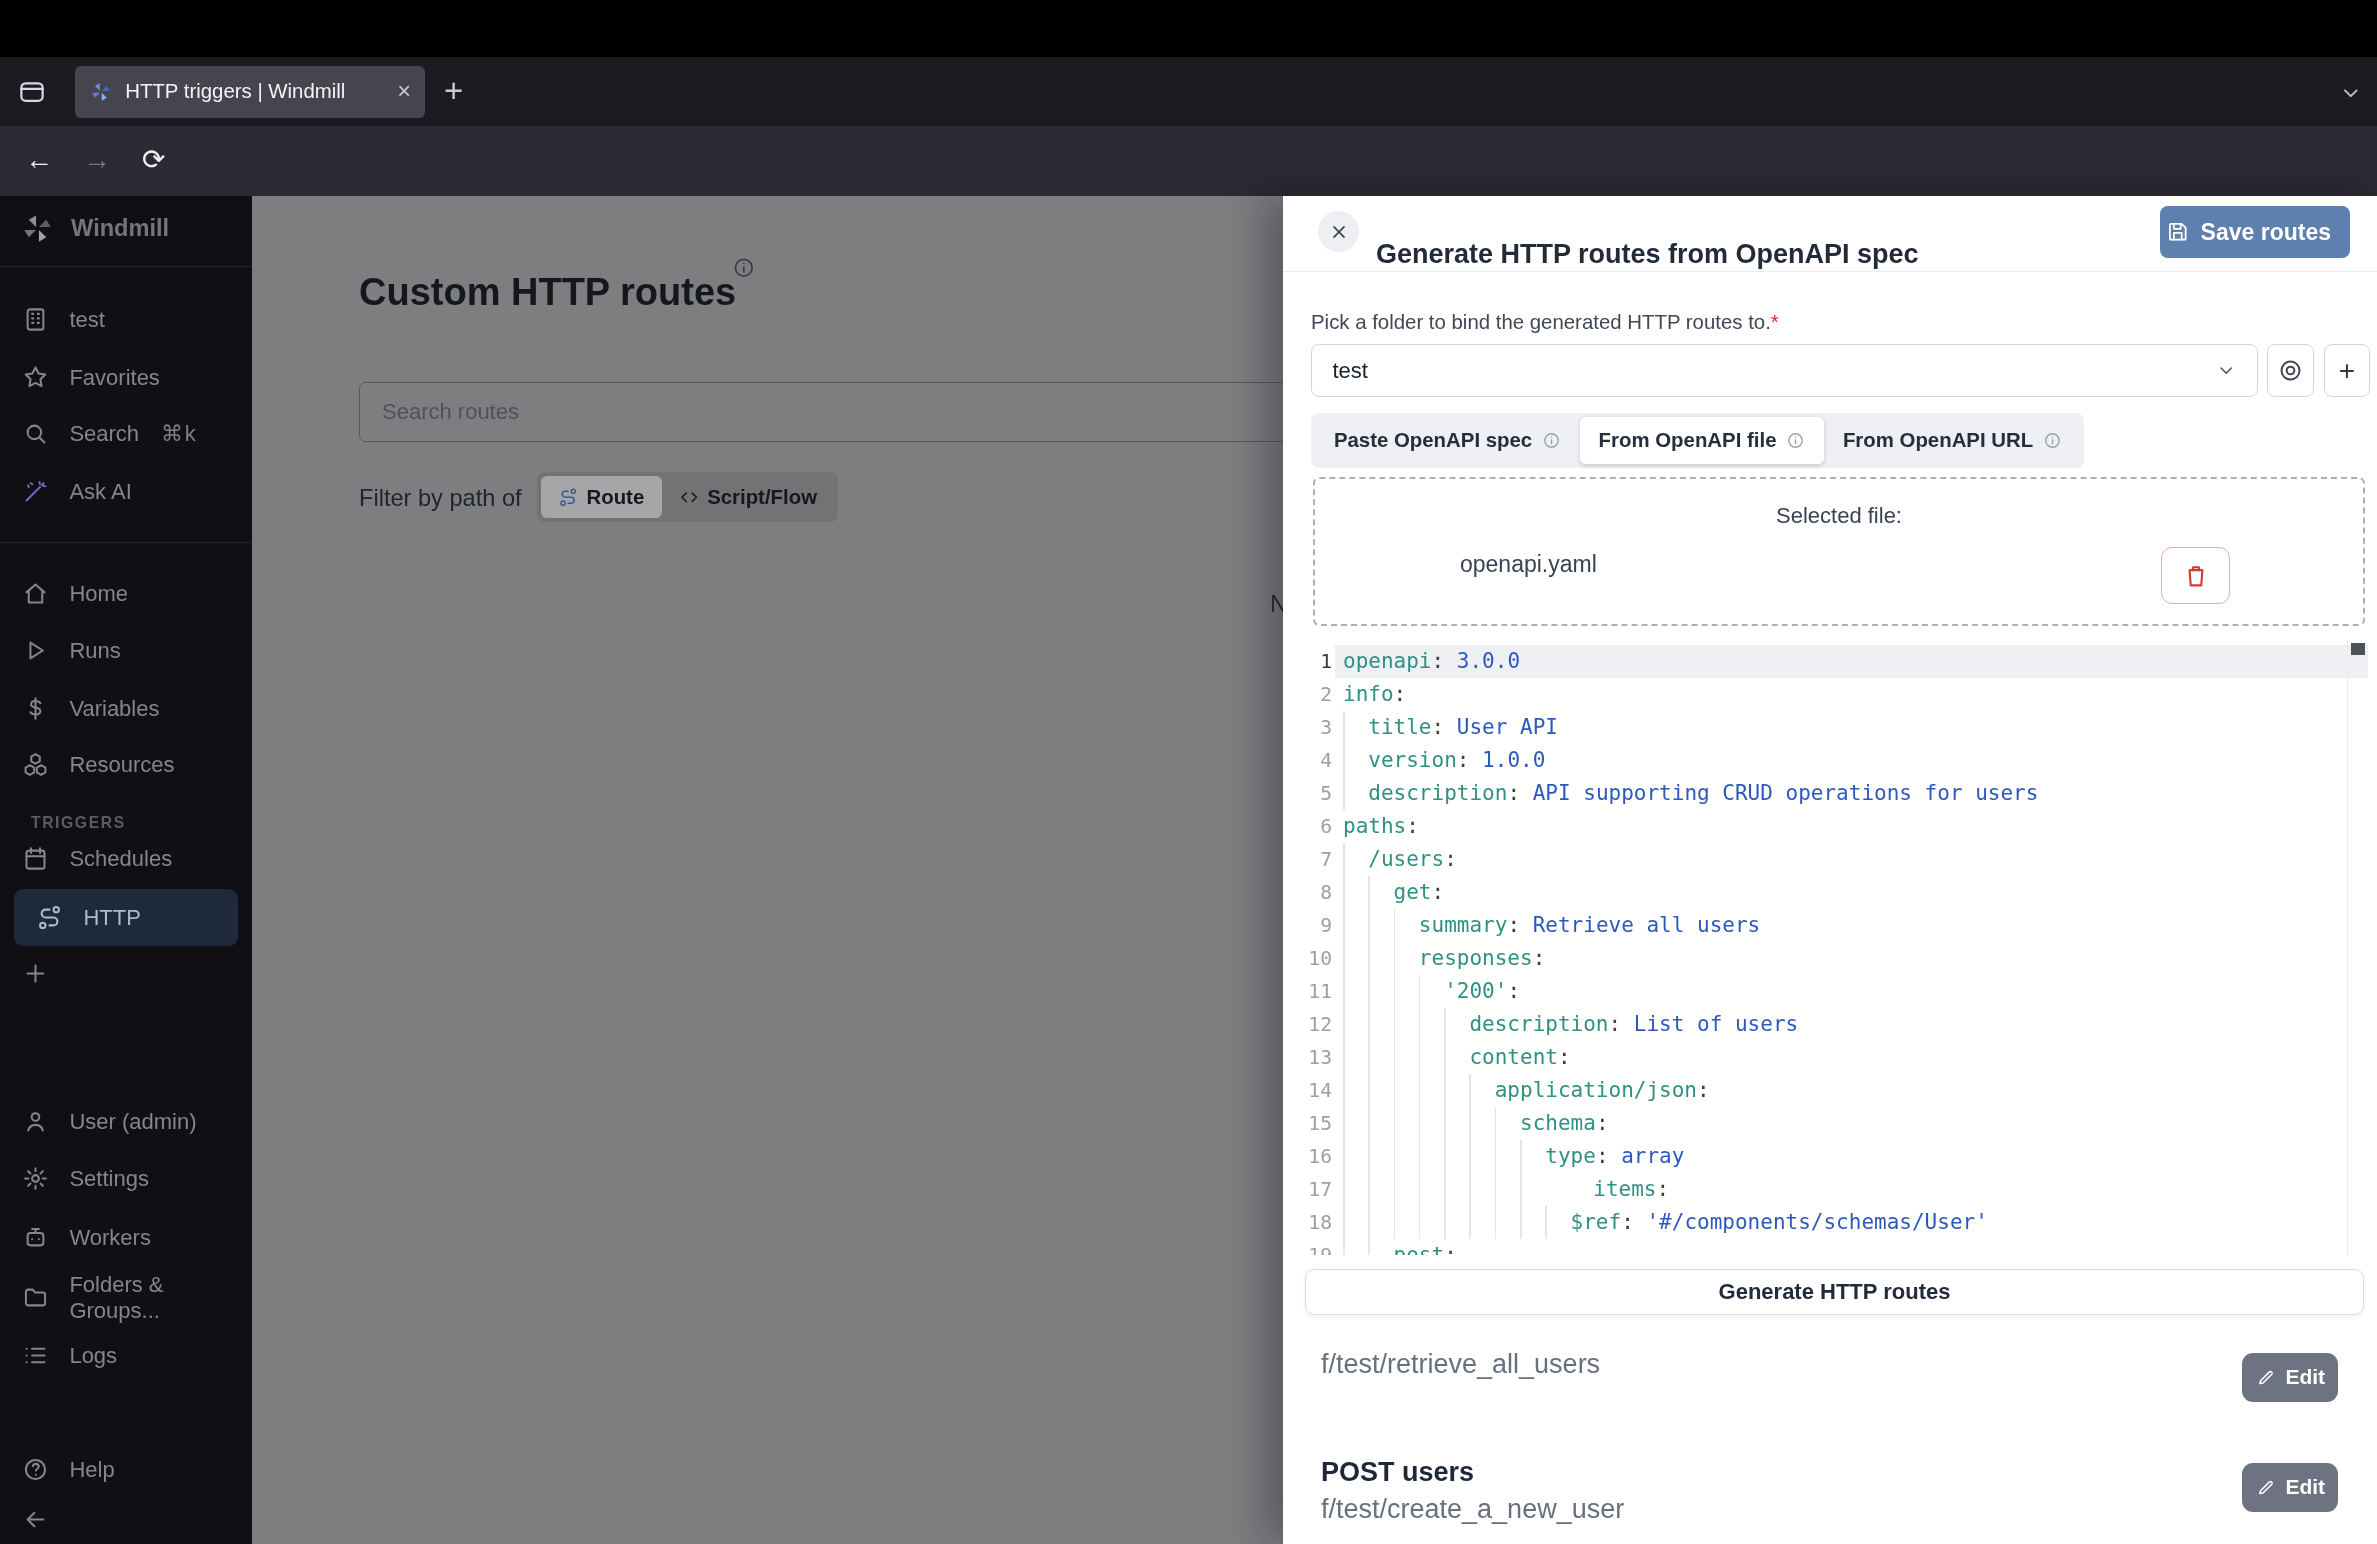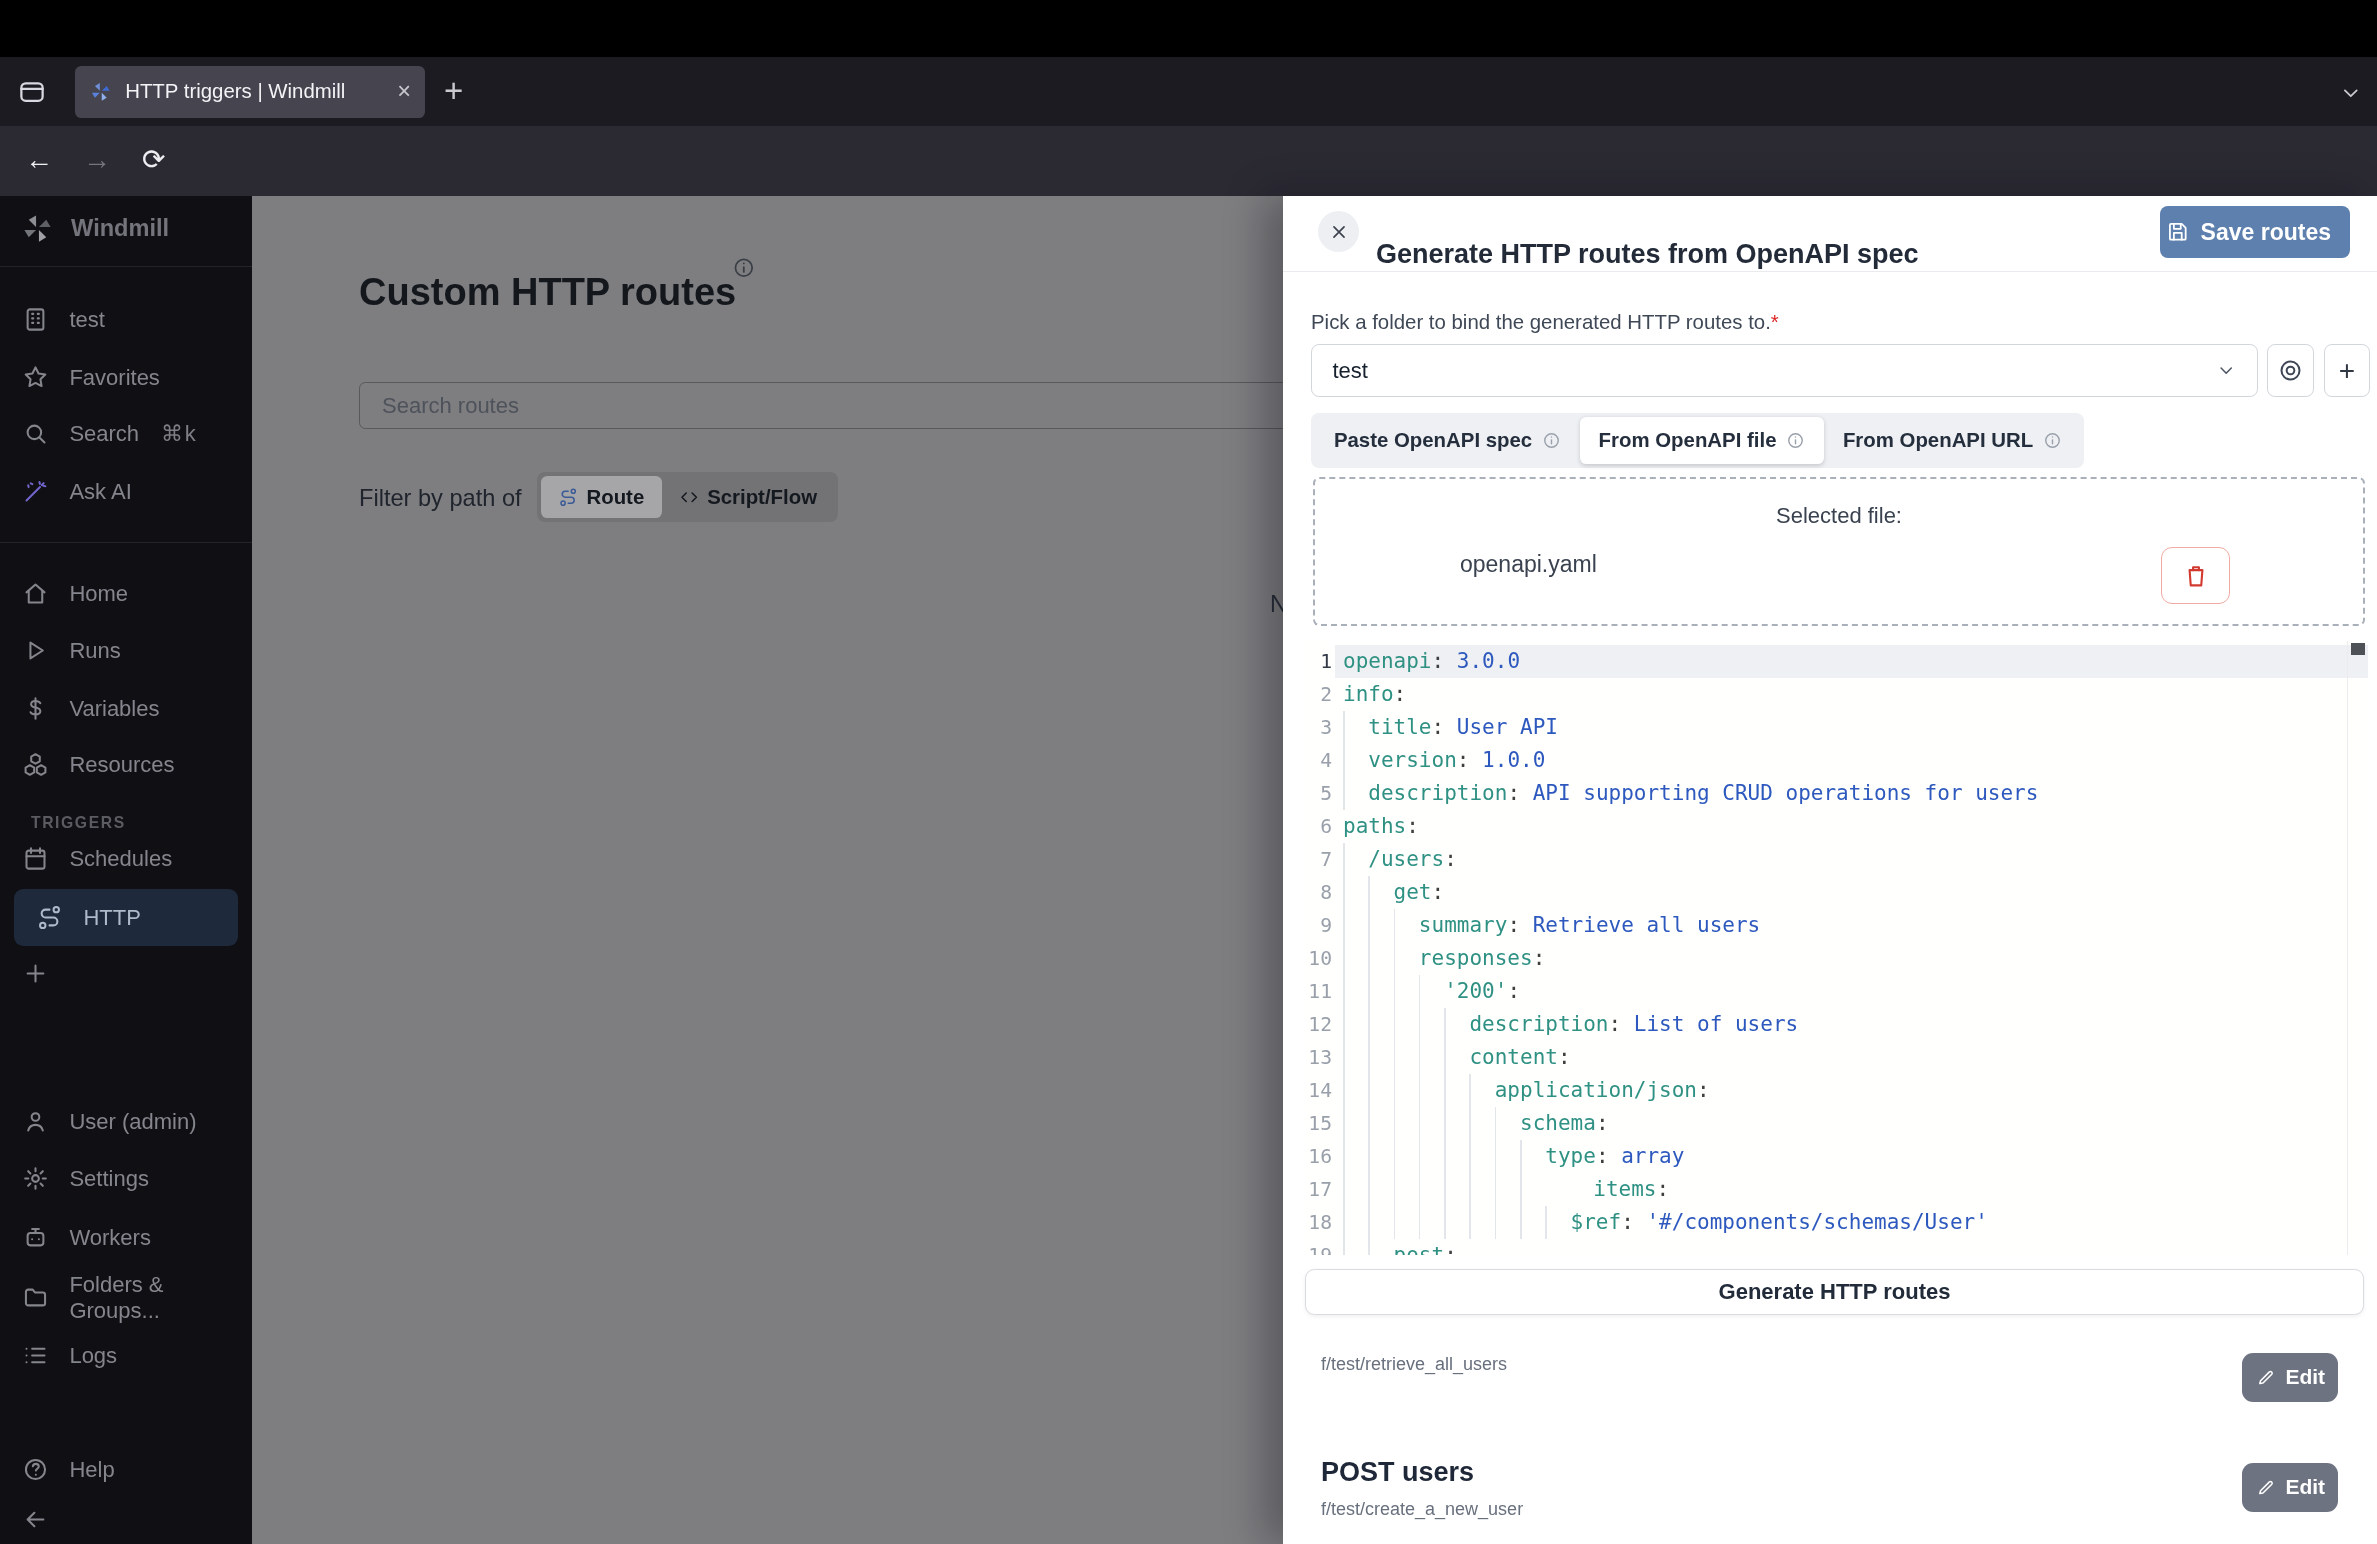--- a/index.html
+++ b/index.html
@@ -39,21 +39,21 @@
   .srow .slabel{margin-left:20.4px;font-size:22px;}
   .srow .kbd{margin-left:22px;font-size:22px;color:#7e7e86;letter-spacing:1.6px;}
   .srow.active{left:14px;width:224px;background:#1e2a3c;border-radius:9.4px;color:#aeb9c9;}
   .srow.accent .sicon{color:#7165cc;}
   #sb-triggers-label{position:absolute;left:31px;font-size:15.7px;letter-spacing:1.6px;color:#5b5b62;font-weight:600;}
 
   
   #main{position:absolute;left:252px;top:0;width:1031px;height:100%;}
   #page-title{position:absolute;left:107px;top:49px;font-size:38px;line-height:44px;font-weight:700;color:#14181d;}
   #title-info{position:absolute;left:480px;top:60px;color:#3a3f46;}
-  #search-input{position:absolute;left:107px;top:186px;width:1195px;height:47px;box-sizing:border-box;border:1.6px solid #59595b;border-radius:6.3px;background:transparent;padding:0 22px;font-size:22px;color:#30343c;font-family:"Liberation Sans",sans-serif;outline:none;}
+  #search-input{position:absolute;left:107px;top:186px;width:1195px;height:60px;box-sizing:border-box;border:1.6px solid #59595b;border-radius:6.3px;background:transparent;padding:0 22px;font-size:22px;color:#30343c;font-family:"Liberation Sans",sans-serif;outline:none;}
   #search-input::placeholder{color:#4e525a;}
   #filter-label{position:absolute;left:107px;top:288px;font-size:23.6px;line-height:28px;color:#20252d;}
   #filter-group{position:absolute;left:285px;top:276px;height:50px;background:#737376;border-radius:7.9px;display:inline-flex;align-items:center;padding:0 3.9px;box-sizing:border-box;}
   .fopt{display:flex;align-items:center;gap:7.9px;font-size:20.4px;font-weight:700;color:#14181f;padding:0 17.3px;height:42px;border-radius:6.3px;}
   .fopt.active{background:#a6a6a9;}
   .fopt .ficon{width:20.4px;color:#14181f;}
   .fopt.active .ficon{color:#3a5a96;}
   #nclip{position:absolute;left:1018px;top:395px;font-size:23.6px;color:#262c37;}
 
   
@@ -88,21 +88,21 @@
   .ct{margin-left:11px;background-image:repeating-linear-gradient(90deg,#e2e5ea 0 1.6px,transparent 1.6px 2ch);background-repeat:no-repeat;background-size:0 100%;}
   .k{color:#2f9183;}
   .p{color:#3f3f3f;}
   .v{color:#2d59be;}
   #minimap-div{position:absolute;right:20.4px;top:0;height:100%;border-left:1.6px solid #ececee;}
   #minimap-slider{position:absolute;right:3.1px;top:1.6px;width:14px;height:12.6px;background:#4e5156;}
 
   #generate-btn{position:absolute;left:22px;top:1073px;width:1059px;height:46px;box-sizing:border-box;border:1.6px solid #d8dbdf;border-radius:9.4px;background:#fff;display:flex;align-items:center;justify-content:center;font-size:22px;font-weight:600;color:#212b3a;box-shadow:0 1.6px 4.7px rgba(0,0,0,.06);}
   .route-row{position:absolute;left:38px;width:1019px;height:102px;}
   .route-title{font-size:27px;line-height:35px;font-weight:600;color:#1f2838;}
-  .route-path{margin-top:4.7px;font-size:18px;line-height:28px;color:#68707e;}
+  .route-path{margin-top:4.7px;font-size:27px;line-height:28px;color:#68707e;}
   .edit-btn{position:absolute;right:1.6px;top:7.9px;width:96px;height:49px;background:#6d7380;border-radius:11px;display:flex;align-items:center;justify-content:center;gap:9.4px;color:#fff;font-size:21px;font-weight:600;}
 </style>
 </head>
 <body>
 
 <div id="root">
 
   <div id="titlebar"></div>
 
   <div id="tabbar">

